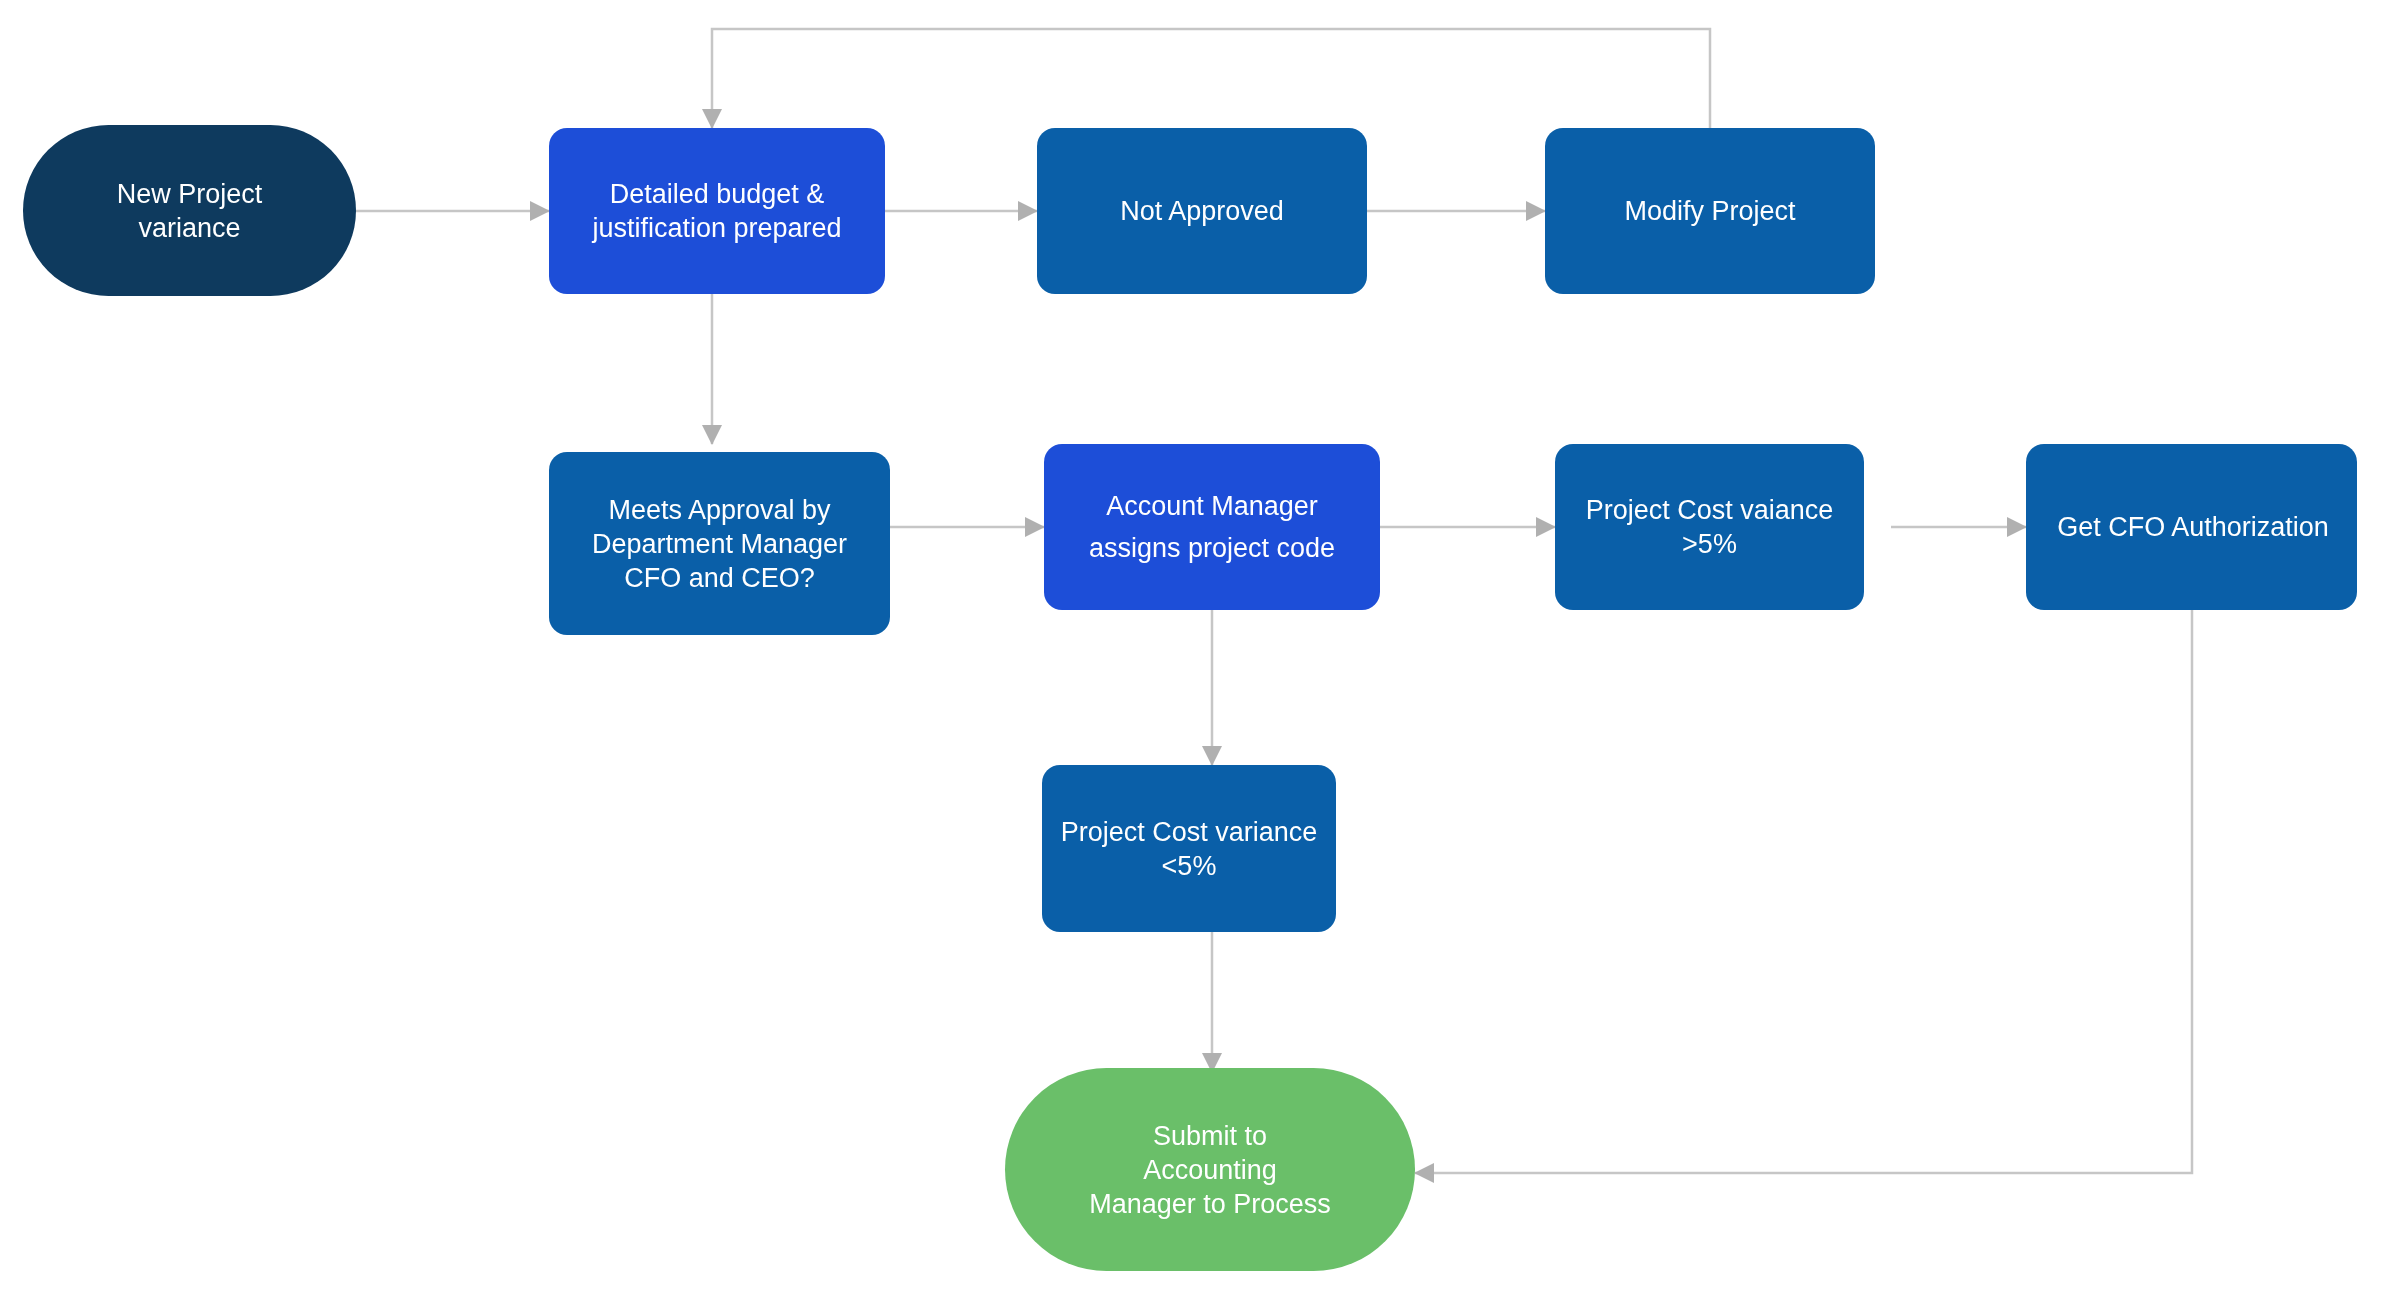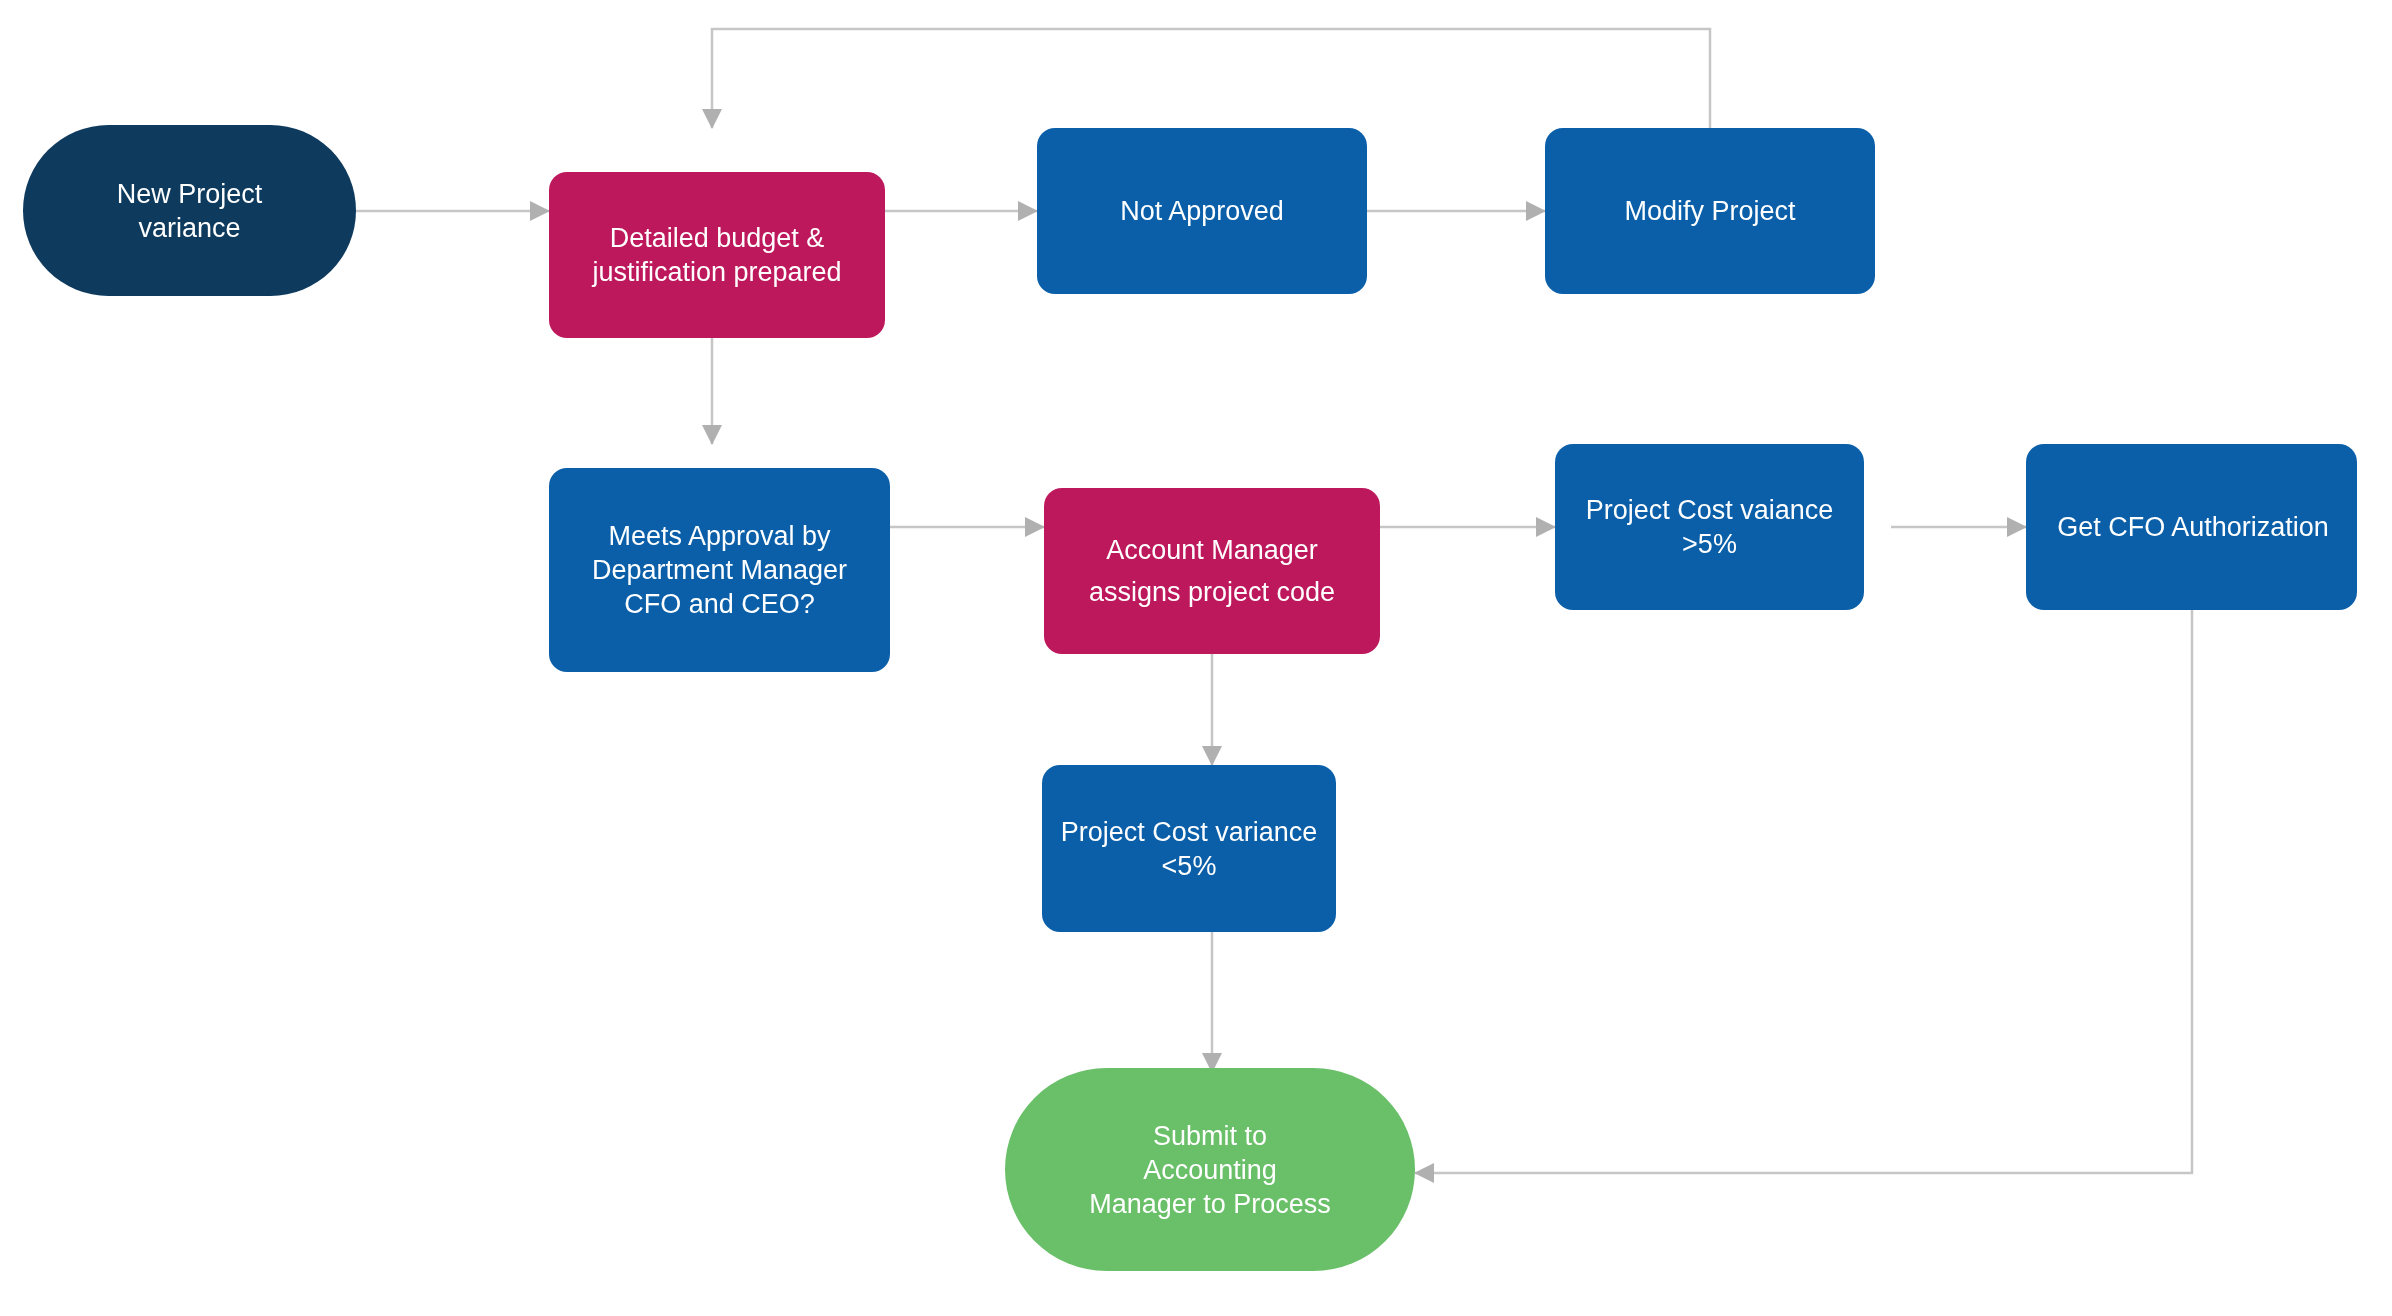--- a/index.html
+++ b/index.html
@@ -28,29 +28,29 @@
     color: #ffffff;
     font-size: 27px;
     line-height: 34px;
     box-sizing: border-box;
     padding: 0 12px;
   }
   .node .ln { display: block; }
   .rect  { border-radius: 18px; }
   .pill  { border-radius: 200px; }
   .navy  { background: #0e3a5e; }
-  .lblue { background: #be185d; margin-top: 44px; }
+  .lblue { background: #1d4ed8; }
   .blue  { background: #0a5fa8; text-align: right; }
   .green { background: #6abf69; }
 
   #n-start        { left: 23px;   top: 125px;  width: 333px; height: 171px; }
   #n-budget       { left: 549px;  top: 128px;  width: 336px; height: 166px; }
   #n-not-approved { left: 1037px; top: 128px;  width: 330px; height: 166px; }
   #n-modify       { left: 1545px; top: 128px;  width: 330px; height: 166px; }
-  #n-approval     { left: 549px;  top: 468px;  width: 341px; height: 204px; }
+  #n-approval     { left: 549px;  top: 452px;  width: 341px; height: 183px; }
   #n-assign-code  { left: 1044px; top: 444px;  width: 336px; height: 166px; gap: 8px; }
   #n-variance-gt5 { left: 1555px; top: 444px;  width: 309px; height: 166px; }
   #n-cfo-auth     { left: 2026px; top: 444px;  width: 331px; height: 166px; padding-left: 15px; }
   #n-variance-lt5 { left: 1042px; top: 765px;  width: 294px; height: 167px; }
   #n-submit       { left: 1005px; top: 1068px; width: 410px; height: 203px; }
 </style>
 </head>
 <body>
 
 <div class="canvas">

